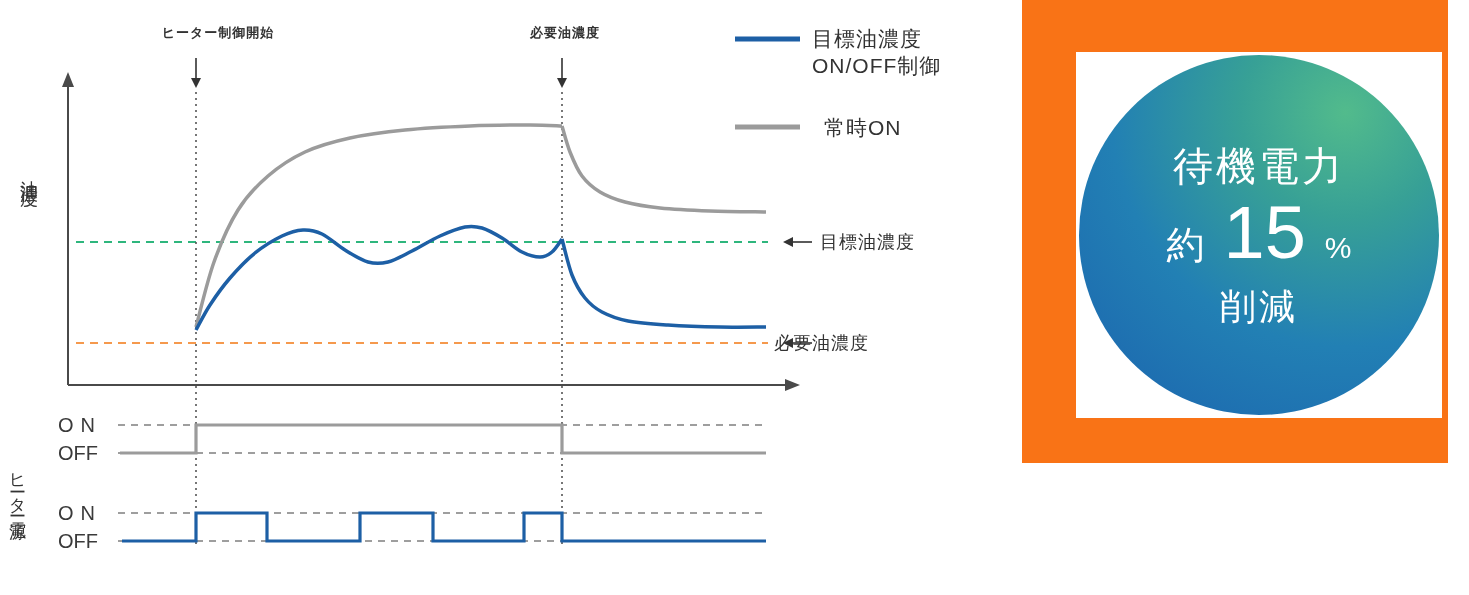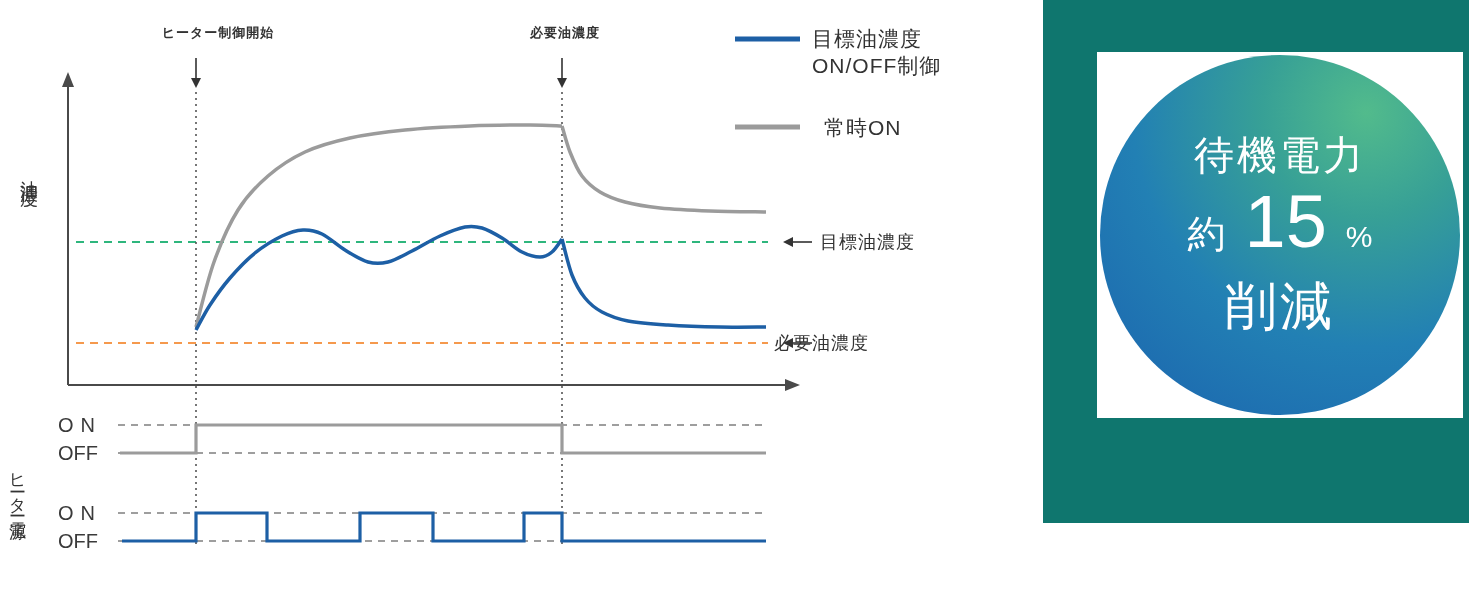--- a/index.html
+++ b/index.html
@@ -8,30 +8,30 @@
   .abs{position:absolute;left:0;top:0;}
   .lbl{position:absolute;white-space:nowrap;color:#333333;}
   .annot{font-size:13px;transform:translateX(-50%);letter-spacing:1px;font-weight:bold;}
   .legend-text{font-size:21px;line-height:27px;letter-spacing:1px;}
   .ref-lbl{font-size:18px;transform:translateY(-50%);letter-spacing:1px;}
   .onoff{font-size:20px;transform:translateY(-50%);color:#3a3a3a;}
   .onoff.on{letter-spacing:7px;}
   .vert{writing-mode:vertical-rl;letter-spacing:4px;font-size:18px;}
   .vert-group{writing-mode:vertical-rl;letter-spacing:2px;font-size:17px;transform:translateY(-50%);}
 
-  .panel{position:absolute;left:1043px;top:0;width:426px;height:523px;background:#0f766e;}
+  .panel{position:absolute;left:1022px;top:0;width:426px;height:463px;background:#f97316;}
   .card{position:absolute;left:54px;top:52px;width:366px;height:366px;background:#ffffff;}
   .circle{position:absolute;left:3px;top:3px;width:360px;height:360px;border-radius:50%;
           background:radial-gradient(circle at 74% 16%, #52bb8c 0%, #37a096 26%, #2280b4 58%, #1b62ae 100%);
           display:flex;flex-direction:column;align-items:center;justify-content:center;color:#ffffff;}
   .b1{font-size:40px;letter-spacing:3px;}
   .b2{display:flex;align-items:baseline;font-size:38px;margin-top:2px;}
   .b2 .num{font-size:74px;line-height:1;margin:0 19px;}
   .b2 .pct{font-size:30px;}
-  .b3{font-size:52px;margin-top:12px;letter-spacing:3px;}
+  .b3{font-size:36px;margin-top:12px;letter-spacing:3px;}
 </style>
 </head>
 <body>
 
 <div class="stage">
 
   <svg class="abs" width="1469" height="595" viewBox="0 0 1469 595" aria-hidden="true">
 
     <line x1="76" y1="242" x2="768" y2="242" stroke-width="2.2" stroke-dasharray="8 6" stroke="#2eb67d"></line>
     <line x1="76" y1="343" x2="768" y2="343" stroke-width="2.2" stroke-dasharray="8 6" stroke="#f5994d"></line>

